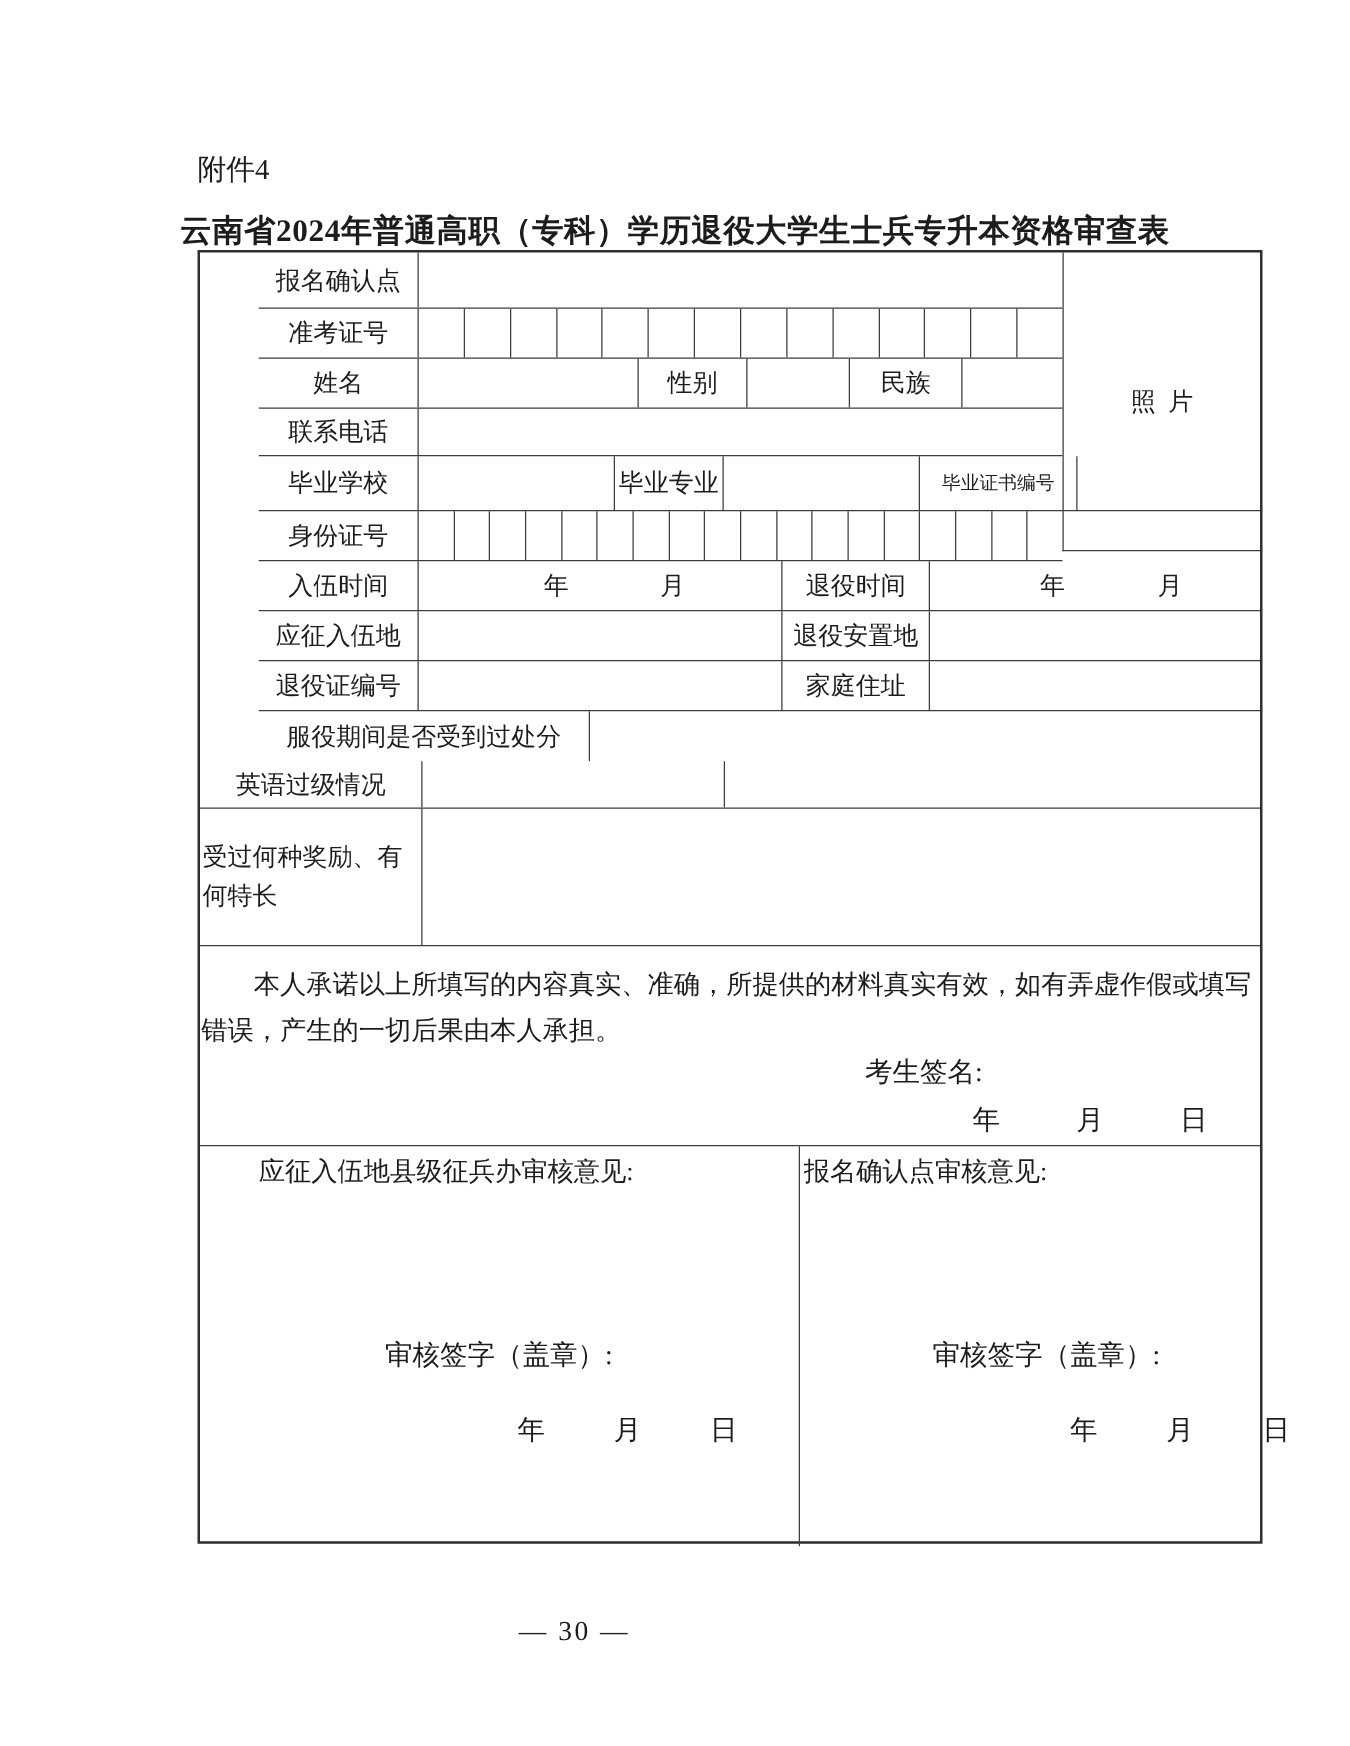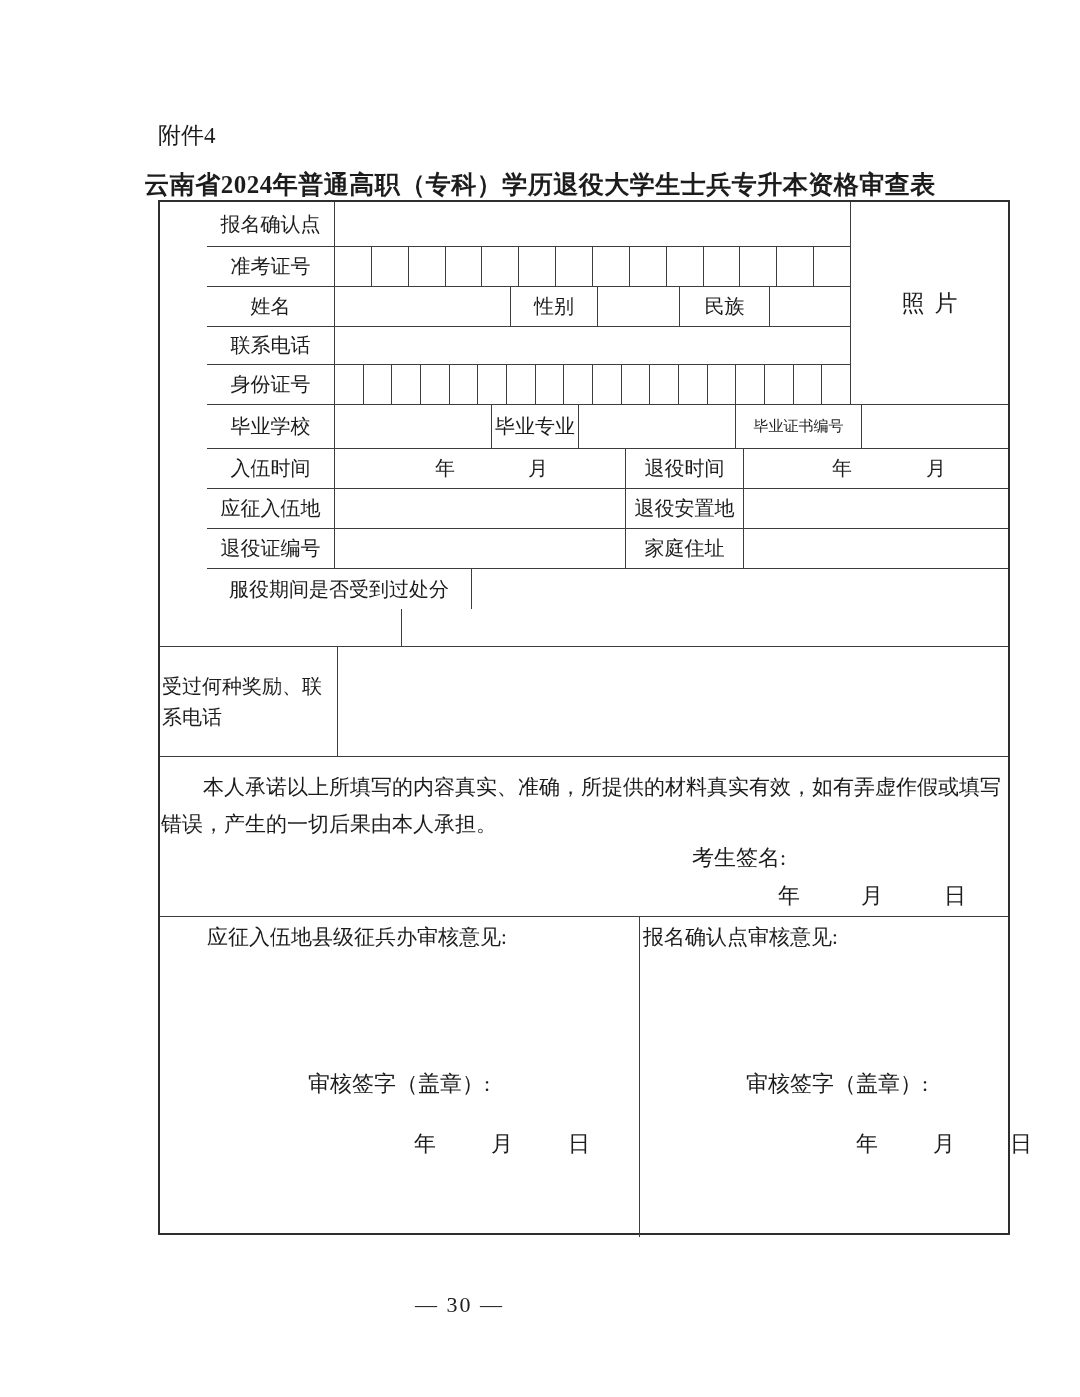--- a/index.html
+++ b/index.html
@@ -14,24 +14,24 @@
 
   .form { position:absolute; left:158px; top:200px; width:852px; height:1035px;
           border:2px solid #2e2e2e; }
 
   
   .sec1 { position:relative; width:100%; height:407px; }
   .sidebar { position:absolute; left:0; top:0; width:47px; height:407px;
              border-right:1px solid #3d3d3d; border-bottom:1px solid #3d3d3d;
              display:flex; flex-direction:column; align-items:center; justify-content:center;
              font-size:20px; line-height:27px; }
-  .photo { position:absolute; right:0; top:0; width:158px; height:203px;
+  .photo { position:absolute; right:0; top:0; width:158px; height:239px;
            border-left:1px solid #3d3d3d; border-bottom:1px solid #3d3d3d;
            display:flex; align-items:center; justify-content:center;
-           font-size:23px; letter-spacing:10px; text-indent:10px; }
+           font-size:20px; letter-spacing:10px; text-indent:10px; }
 
   .row { display:flex; border-bottom:1px solid #3d3d3d; }
   .row > div { border-right:1px solid #3d3d3d; }
   .row > div:last-child { border-right:none; }
   .ml { margin-left:47px; }
   .rr { margin-right:158px; }
 
   .h45{height:45px} .h40{height:40px} .h38{height:38px} .h44{height:44px}
   .h110{height:110px} .h160{height:160px} .h320{height:320px}
 
@@ -117,51 +117,51 @@
         <div class="val w82"></div>
         <div class="lbl w90">民族</div>
         <div class="val flex1"></div>
       </div>
 
       <div class="row ml rr h38">
         <div class="lbl w128">联系电话</div>
         <div class="val flex1"></div>
       </div>
 
-      <div class="row ml rr h40">
-        <div class="lbl w128">身份证号</div>
-        <div class="box"></div>
-        <div class="box"></div>
-        <div class="box"></div>
-        <div class="box"></div>
-        <div class="box"></div>
-        <div class="box"></div>
-        <div class="box"></div>
-        <div class="box"></div>
-        <div class="box"></div>
-        <div class="box"></div>
-        <div class="box"></div>
-        <div class="box"></div>
-        <div class="box"></div>
-        <div class="box"></div>
-        <div class="box"></div>
-        <div class="box"></div>
-        <div class="box"></div>
-        <div class="box"></div>
-      </div>
-
       <div class="row ml h44">
         <div class="lbl w128">毕业学校</div>
         <div class="val w157"></div>
         <div class="lbl w87">毕业专业</div>
         <div class="val w157"></div>
         <div class="lbl sm w126">毕业证书编号</div>
         <div class="val flex1"></div>
       </div>
 
+      <div class="row ml rr h40">
+        <div class="lbl w128">身份证号</div>
+        <div class="box"></div>
+        <div class="box"></div>
+        <div class="box"></div>
+        <div class="box"></div>
+        <div class="box"></div>
+        <div class="box"></div>
+        <div class="box"></div>
+        <div class="box"></div>
+        <div class="box"></div>
+        <div class="box"></div>
+        <div class="box"></div>
+        <div class="box"></div>
+        <div class="box"></div>
+        <div class="box"></div>
+        <div class="box"></div>
+        <div class="box"></div>
+        <div class="box"></div>
+        <div class="box"></div>
+      </div>
+
       <div class="row ml h40">
         <div class="lbl w128">入伍时间</div>
         <div class="dt dt-a w291">
           <span>年</span>
           <span>月</span>
         </div>
         <div class="lbl w118">退役时间</div>
         <div class="dt dt-b flex1">
           <span>年</span>
           <span>月</span>
@@ -182,26 +182,27 @@
         <div class="val flex1"></div>
       </div>
 
       <div class="row ml h40" style="border-bottom:none;">
         <div class="lbl w265">服役期间是否受到过处分</div>
         <div class="val flex1"></div>
       </div>
     </div>
 
     <div class="row h38">
+      <div class="lbl w178">英语过级情况</div>
       <div class="val w242"></div>
       <div class="val flex1"></div>
     </div>
 
     <div class="row h110">
-      <div class="awards w178">受过何种奖励、联系电话</div>
+      <div class="awards w178">受过何种奖励、有何特长</div>
       <div class="val flex1"></div>
     </div>
 
     <div class="row h160 commit">
       <div class="flex1" style="position:relative;">
         <p>本人承诺以上所填写的内容真实、准确，所提供的材料真实有效，如有弄虚作假或填写错误，产生的一切后果由本人承担。</p>
         <div class="commit-sign">考生签名:</div>
         <div class="commit-date">
           <span>年</span>
           <span>月</span>

